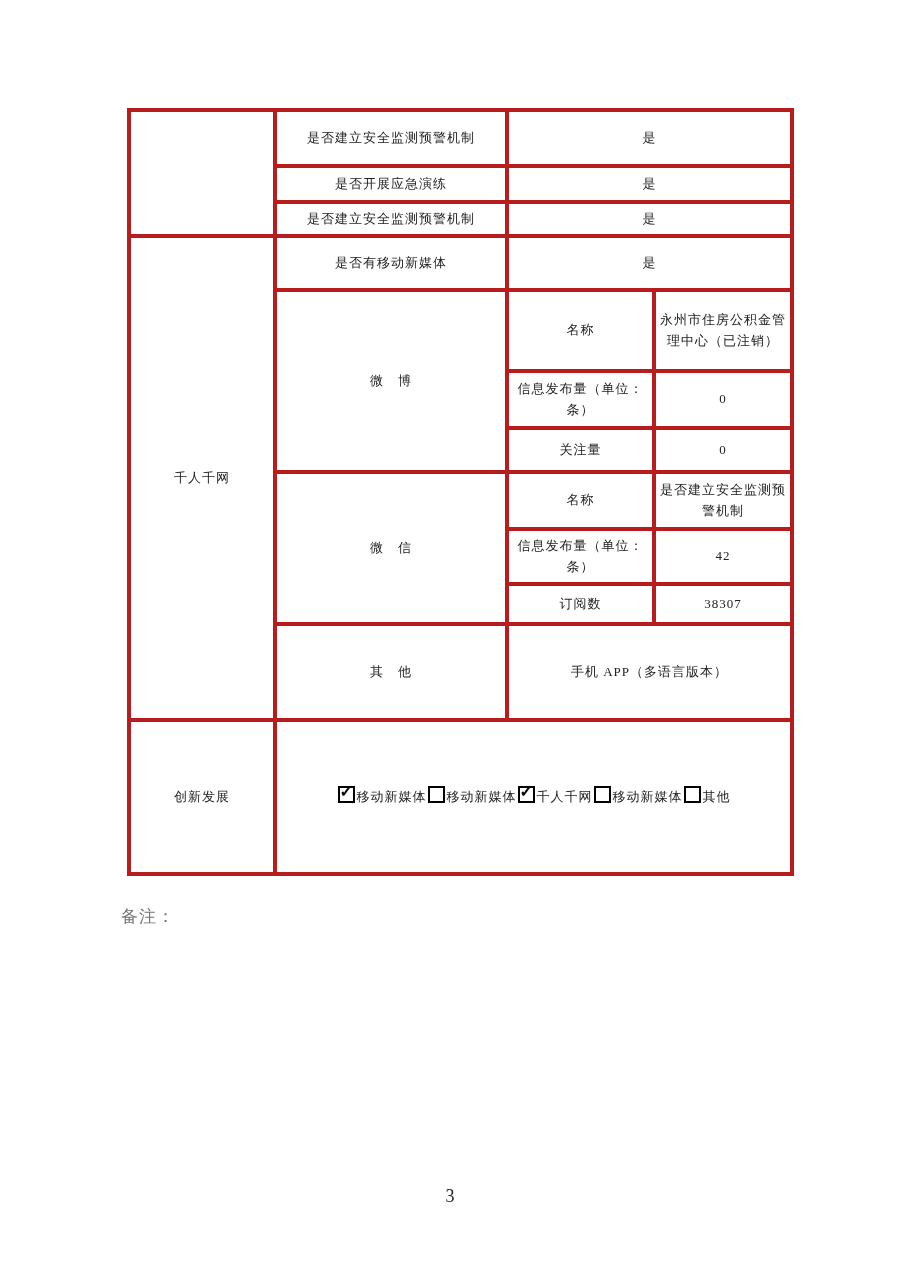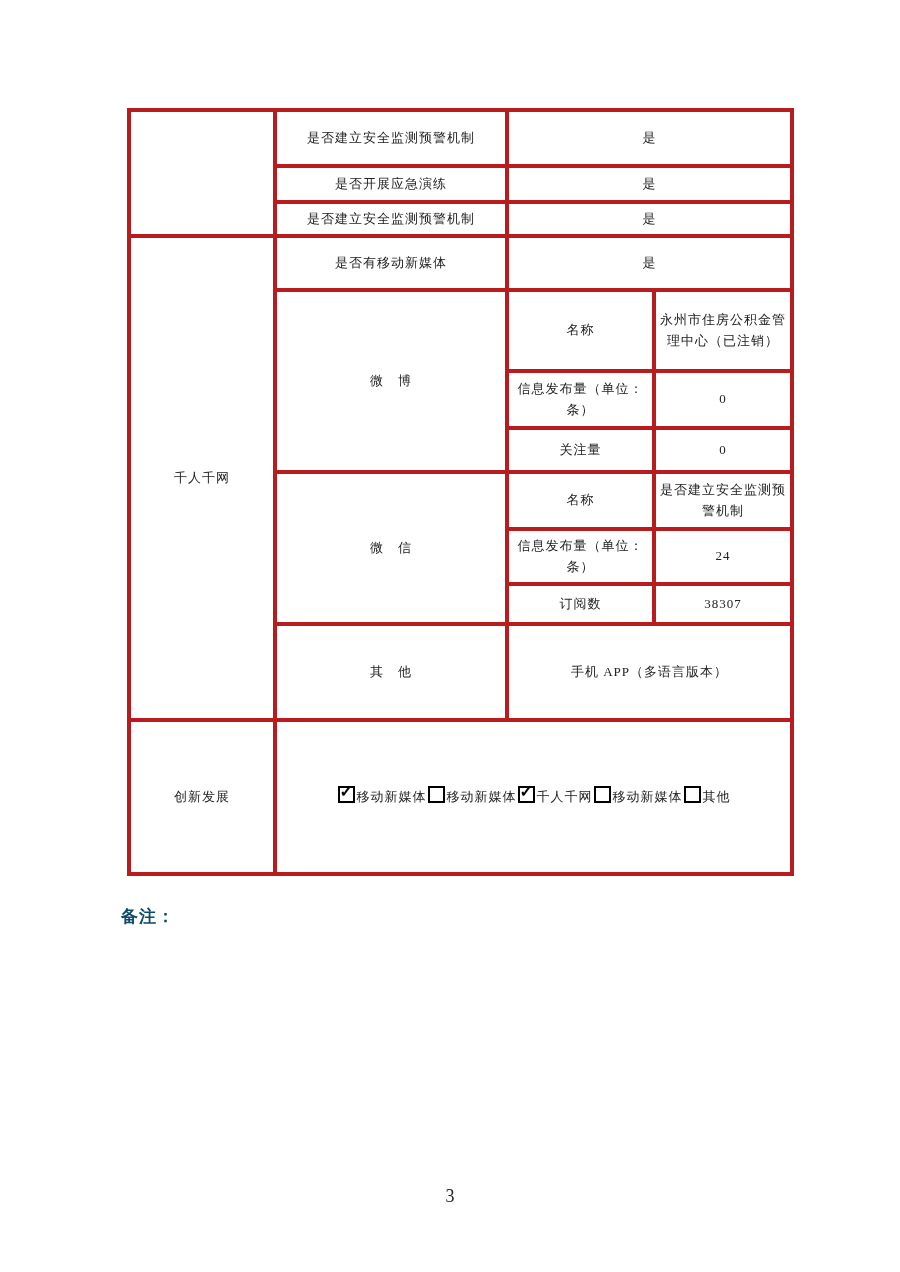--- a/index.html
+++ b/index.html
@@ -30,21 +30,21 @@
     display:inline-block;width:13px;height:13px;border:2px solid #000;
     margin:0 2px 0 1px;vertical-align:-2px;position:relative;background:#fff;
     letter-spacing:0;
   }
   .cb[data-checked="true"]::after{
     content:"\2713";position:absolute;left:0px;top:-4px;
     font-size:16px;font-weight:bold;color:#000;line-height:1;
   }
   .notes{
     position:absolute;left:121px;top:905px;
-    font-size:17px;font-weight:bold;color:#0c4a6e;letter-spacing:1px;
+    font-size:17px;font-weight:normal;color:#737373;letter-spacing:1px;
   }
   .page-num{
     position:absolute;left:0;top:1186px;width:100%;
     text-align:center;font-size:18px;color:#222;
   }
 </style>
 </head>
 <body>
 
 <table class="doc-table">
@@ -86,21 +86,21 @@
     <td class="colC-cell">关注量</td>
     <td>0</td>
   </tr>
   <tr class="r8">
     <td rowspan="3">微　信</td>
     <td class="colC-cell">名称</td>
     <td class="name-cell">是否建立安全监测预警机制</td>
   </tr>
   <tr class="r9">
     <td class="colC-cell">信息发布量（单位：条）</td>
-    <td>24</td>
+    <td>42</td>
   </tr>
   <tr class="r10">
     <td class="colC-cell">订阅数</td>
     <td>38307</td>
   </tr>
   <tr class="r11">
     <td>其　他</td>
     <td colspan="2" class="other-val">手机 APP（多语言版本）</td>
   </tr>
   <tr class="r12">

